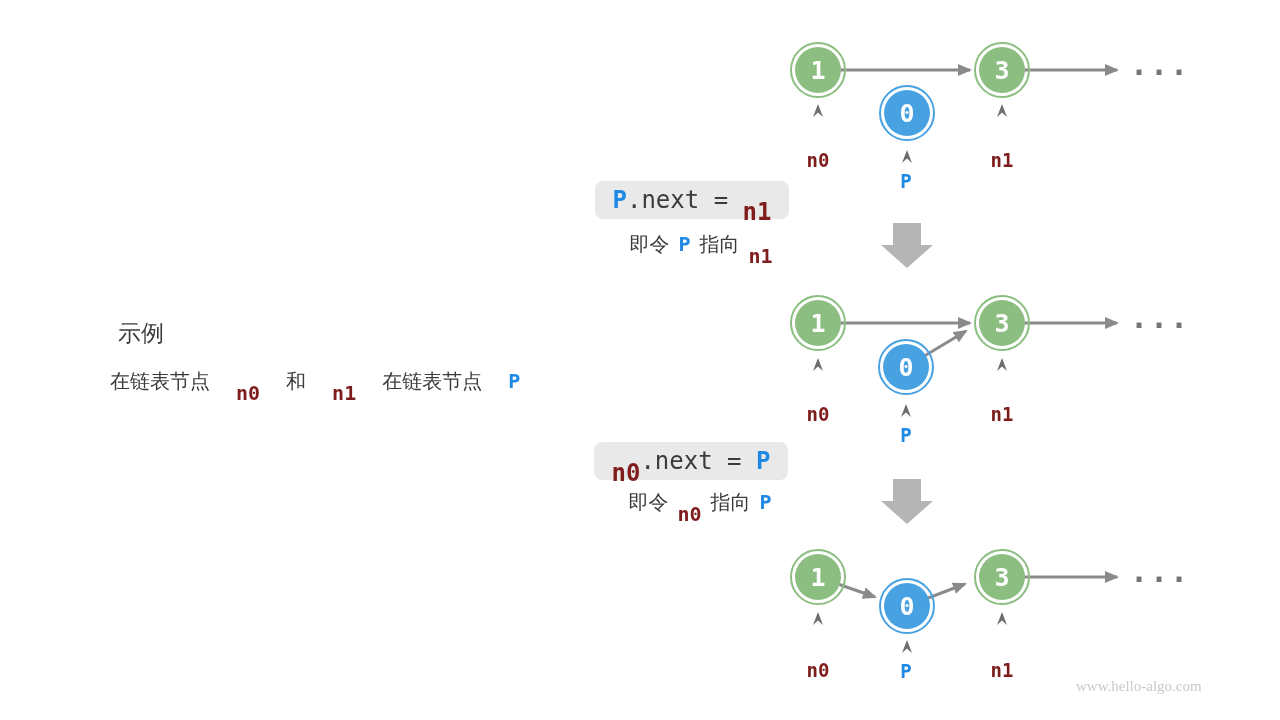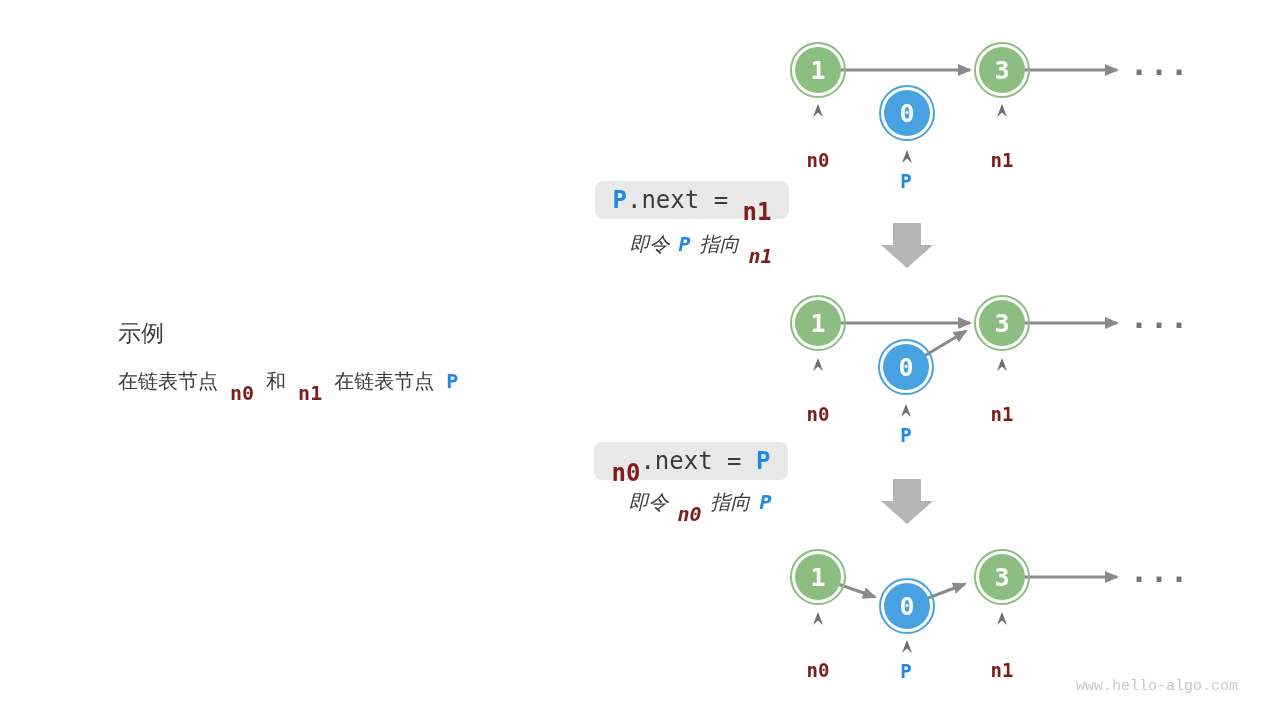--- a/index.html
+++ b/index.html
@@ -45,40 +45,40 @@
     display:flex;align-items:center;justify-content:center;
     font-family:"DejaVu Sans Mono",monospace;font-size:24px;line-height:1;color:#3B3B3B;
     white-space:pre;
   }
   .codebox .b{font-weight:bold;}
 
   
   .caption{
     position:absolute;z-index:1;width:300px;height:26px;
     display:flex;align-items:center;justify-content:center;gap:9px;
-    font-size:20px;color:#3B3B3B;line-height:1;font-style:italic;
+    font-size:20px;color:#3B3B3B;line-height:1;
   }
   .caption .tok{font-family:"DejaVu Sans Mono",monospace;font-weight:bold;font-size:20px;}
 
   
   .heading{
     position:absolute;z-index:1;left:118px;top:320px;
     font-size:23px;font-weight:normal;color:#3B3B3B;line-height:1.2;
   }
   .desc{
-    position:absolute;z-index:1;left:118px;top:368px;height:26px;
-    display:flex;align-items:center;gap:12px;
+    position:absolute;z-index:1;left:110px;top:368px;height:26px;
+    display:flex;align-items:center;gap:26px;
     font-size:20px;color:#3B3B3B;line-height:1;
   }
   .desc .tok{font-family:"DejaVu Sans Mono",monospace;font-weight:bold;font-size:20px;}
 
   
   .watermark{
     position:absolute;z-index:1;left:1076px;top:679px;
-    font-family:Liberation Mono, monospace;font-size:15px;line-height:1;color:#C9C9C9;
+    font-family:Liberation Serif, serif;font-size:15px;line-height:1;color:#C9C9C9;
   }
 </style>
 </head>
 <body>
 
 <div class="canvas">
 
   <svg class="layer" width="1280" height="720" viewBox="0 0 1280 720">
     <defs>
       <marker id="ah" markerUnits="userSpaceOnUse" markerWidth="14" markerHeight="12" refX="12" refY="6" orient="auto">

